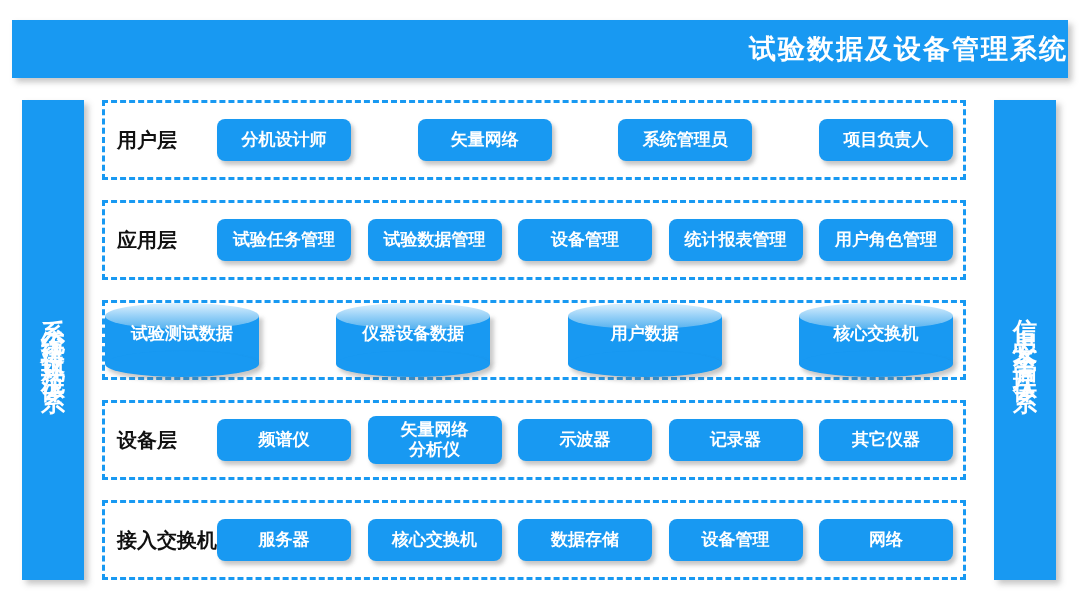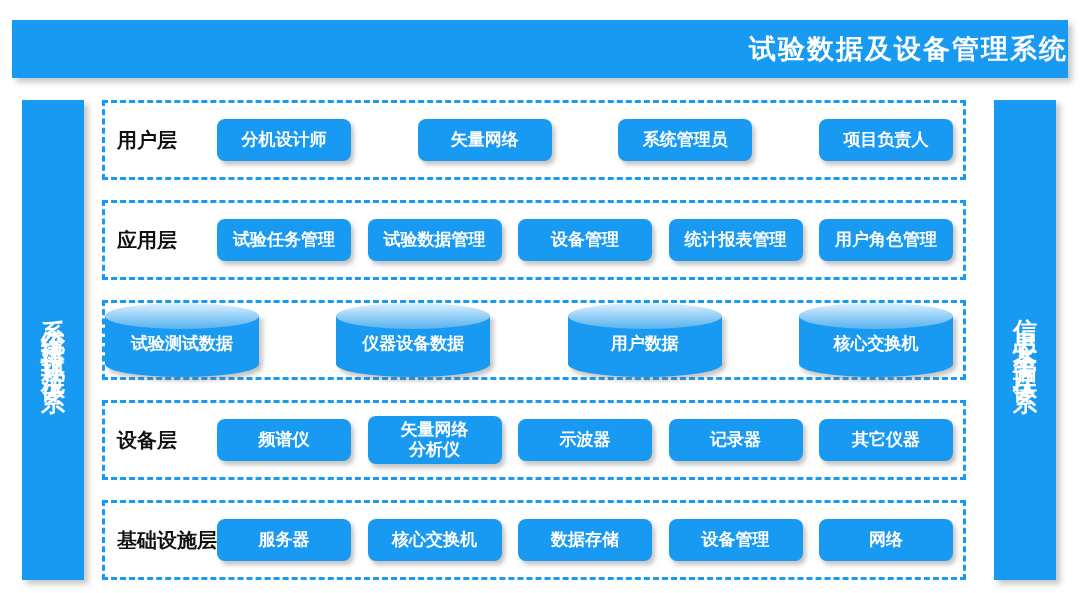--- a/index.html
+++ b/index.html
@@ -96,21 +96,21 @@
     text-align:center;
     white-space:pre-line;
     line-height:1.2;
   }
   
   .cylinder{
     position:relative;
     width:154px;
     height:48px;
     background:var(--blue);
-    display:flex;align-items:center;justify-content:center;
+    display:flex;justify-content:center;
     box-shadow:4px 2px 4px rgba(110,110,110,.35);
   }
   .cylinder::before{
     content:"";
     position:absolute;
     left:0; top:-13px;
     width:100%; height:26px;
     border-radius:50%;
     background:linear-gradient(180deg,#dff2fe 0%,#9ed4f8 45%,#56b2ef 100%);
     z-index:1;
@@ -212,21 +212,21 @@
           </div>
           <div class="item-box">
             <span class="item-text">记录器</span>
           </div>
           <div class="item-box">
             <span class="item-text">其它仪器</span>
           </div>
         </div>
       </div>
       <div class="layer-row">
-        <div class="layer-label">基础设施层</div>
+        <div class="layer-label">接入交换机</div>
         <div class="layer-items">
           <div class="item-box">
             <span class="item-text">服务器</span>
           </div>
           <div class="item-box">
             <span class="item-text">核心交换机</span>
           </div>
           <div class="item-box">
             <span class="item-text">数据存储</span>
           </div>

